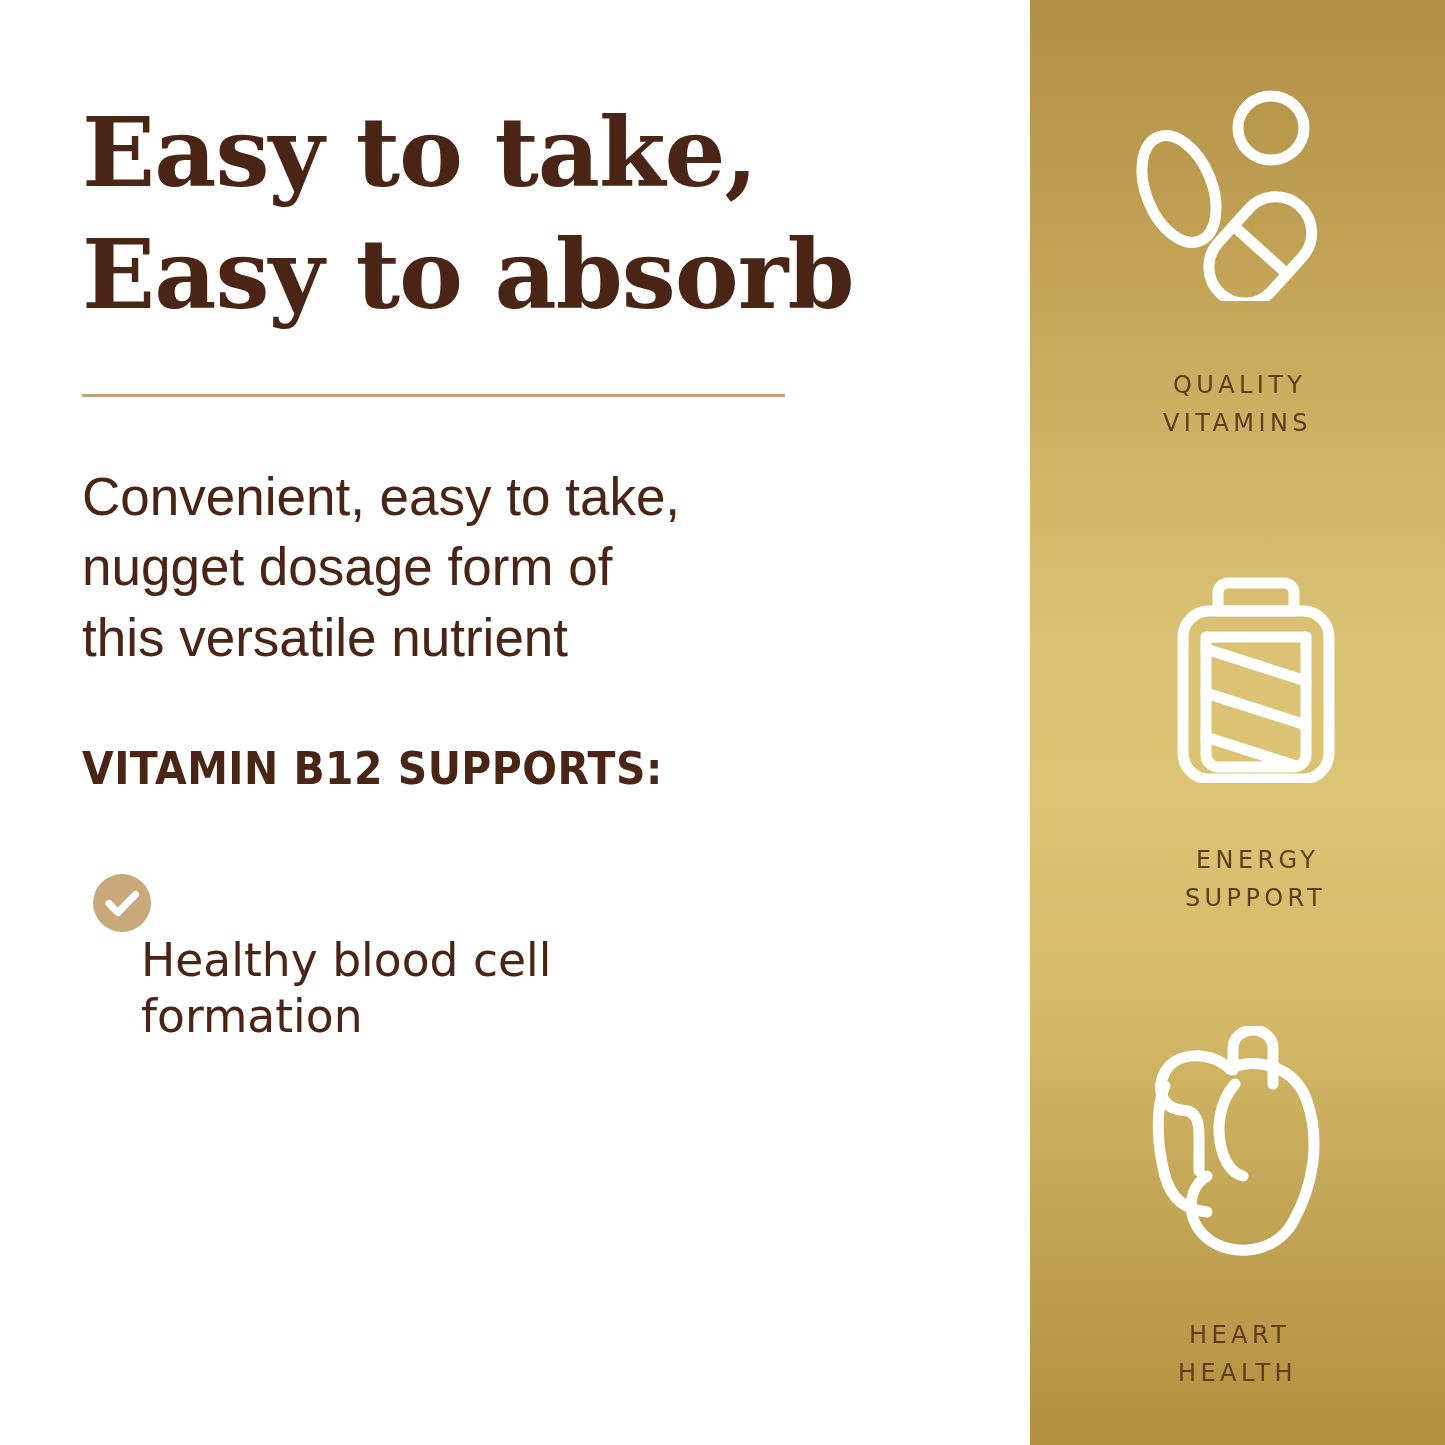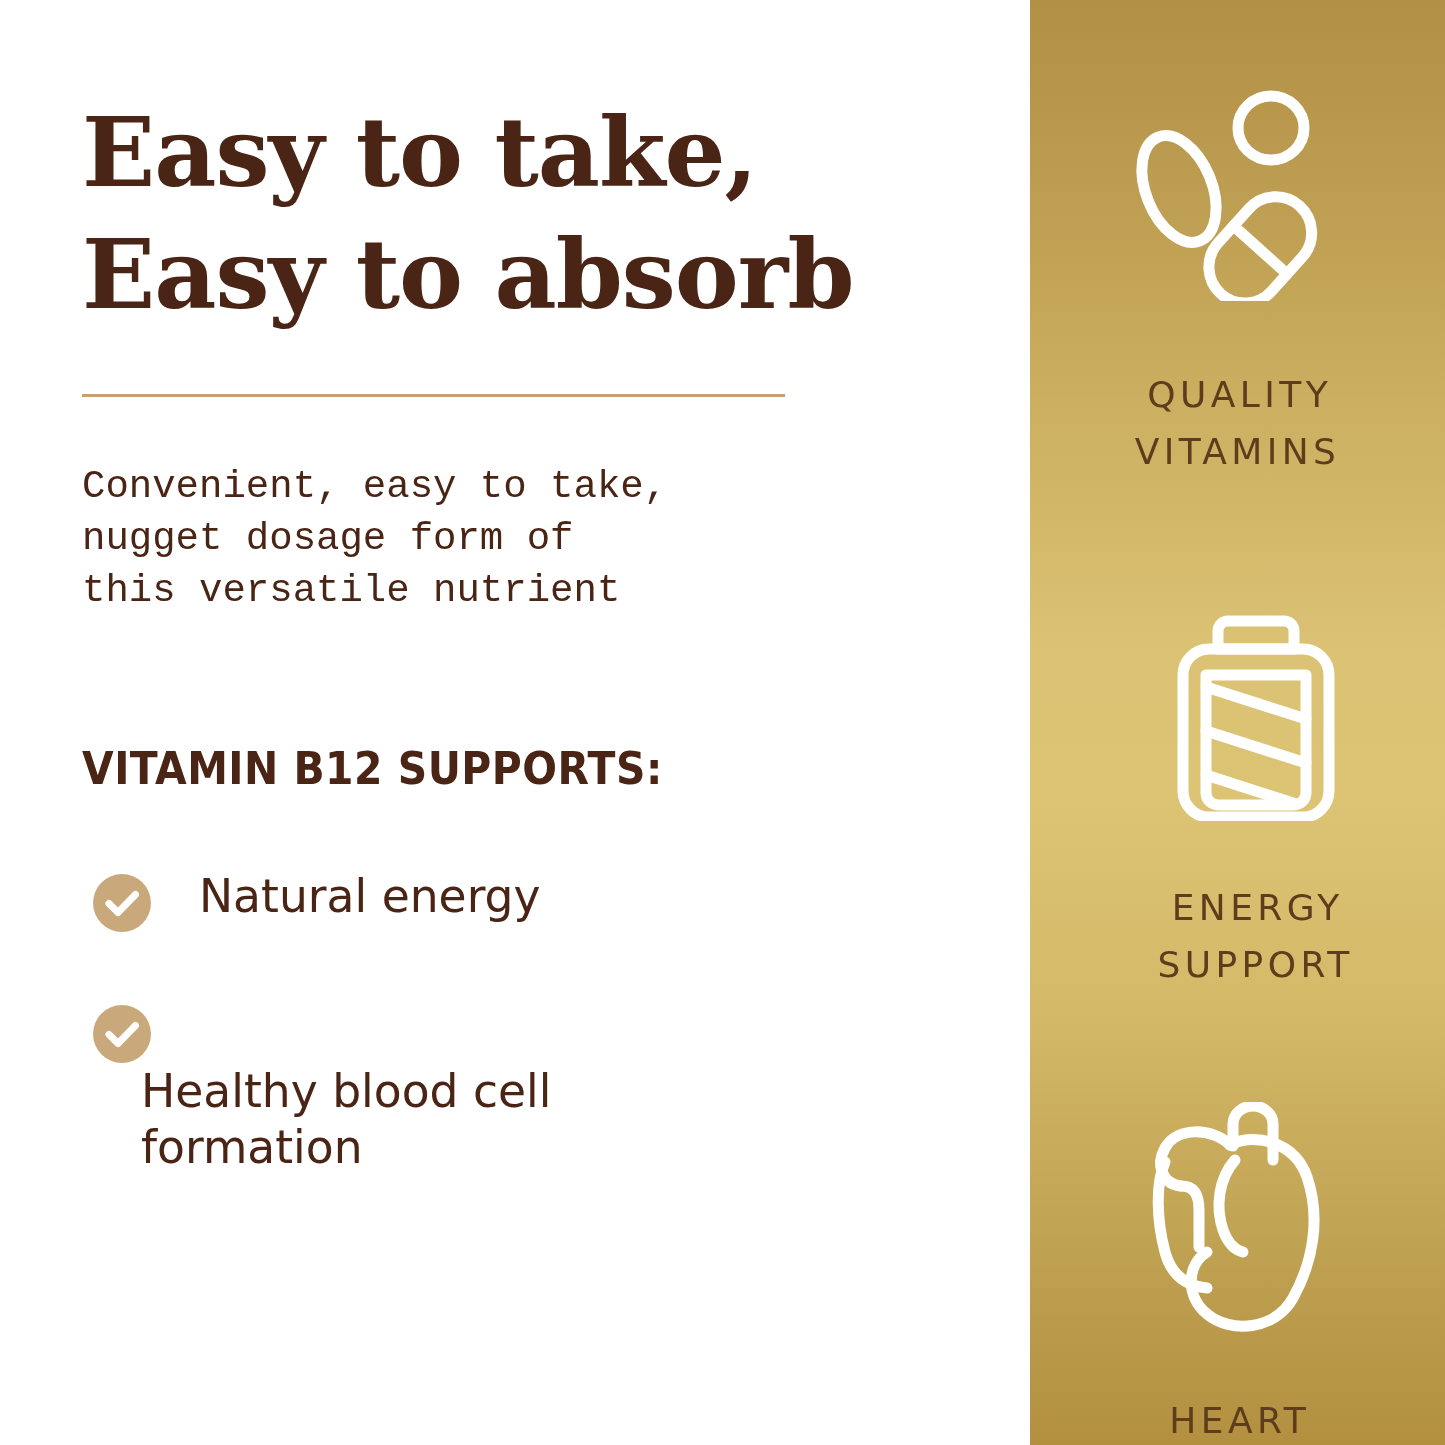--- a/index.html
+++ b/index.html
@@ -51,23 +51,23 @@
     width: 703px;
     height: 3px;
     background: #C4A173;
   }
 
   .subhead {
     position: absolute;
     left: 82px;
     top: 462px;
     width: 720px;
-    font-family: Liberation Mono, monospace;
+    font-family: Liberation Sans, sans-serif;
     font-weight: 400;
-    font-size: 39px;
+    font-size: 53px;
     line-height: 1.33;
     color: #4A2414;
     white-space: pre-line;
   }
 
   .supports-label {
     position: absolute;
     left: 82px;
     top: 745px;
     font-family: "DejaVu Sans", "Liberation Sans", sans-serif;
@@ -149,21 +149,21 @@
     align-items: center;
   }
   .feature-icon {
     display: block;
   }
   .feature-label {
     margin-top: 0;
     text-align: center;
     font-family: "DejaVu Sans", "Liberation Sans", sans-serif;
     font-weight: 500;
-    font-size: 36px;
+    font-size: 24px;
     line-height: 1.58;
     letter-spacing: 4.4px;
     color: #5E3C1C;
     white-space: pre-line;
     text-indent: 4.4px;
   }
 
   
   .feature-quality   { margin-top: 86px; }
   .feature-quality .feature-label   { margin-top: 62px; }
@@ -185,28 +185,20 @@
     <div class="divider"></div>
 
     <div class="subhead">Convenient, easy to take,
 nugget dosage form of
 this versatile nutrient</div>
 
     <div class="supports-label">VITAMIN B12 SUPPORTS:</div>
 
     <div class="benefits">
 
-      <div class="benefit-row">
-        <span class="check-circle">
-          <svg viewBox="0 0 58 58" xmlns="http://www.w3.org/2000/svg" aria-hidden="true">
-            <path d="M16 29.5 L25 38.5 L42.5 20.5" fill="none" stroke="#FFFFFF" stroke-width="7" stroke-linecap="round" stroke-linejoin="round"></path>
-          </svg>
-        </span>
-        <span class="benefit-text">Natural energy</span>
-      </div>
 
 
       <div class="benefit-row">
         <span class="check-circle">
           <svg viewBox="0 0 58 58" xmlns="http://www.w3.org/2000/svg" aria-hidden="true">
             <path d="M16 29.5 L25 38.5 L42.5 20.5" fill="none" stroke="#FFFFFF" stroke-width="7" stroke-linecap="round" stroke-linejoin="round"></path>
           </svg>
         </span>
         <span class="benefit-text">Healthy blood cell
 formation</span>

